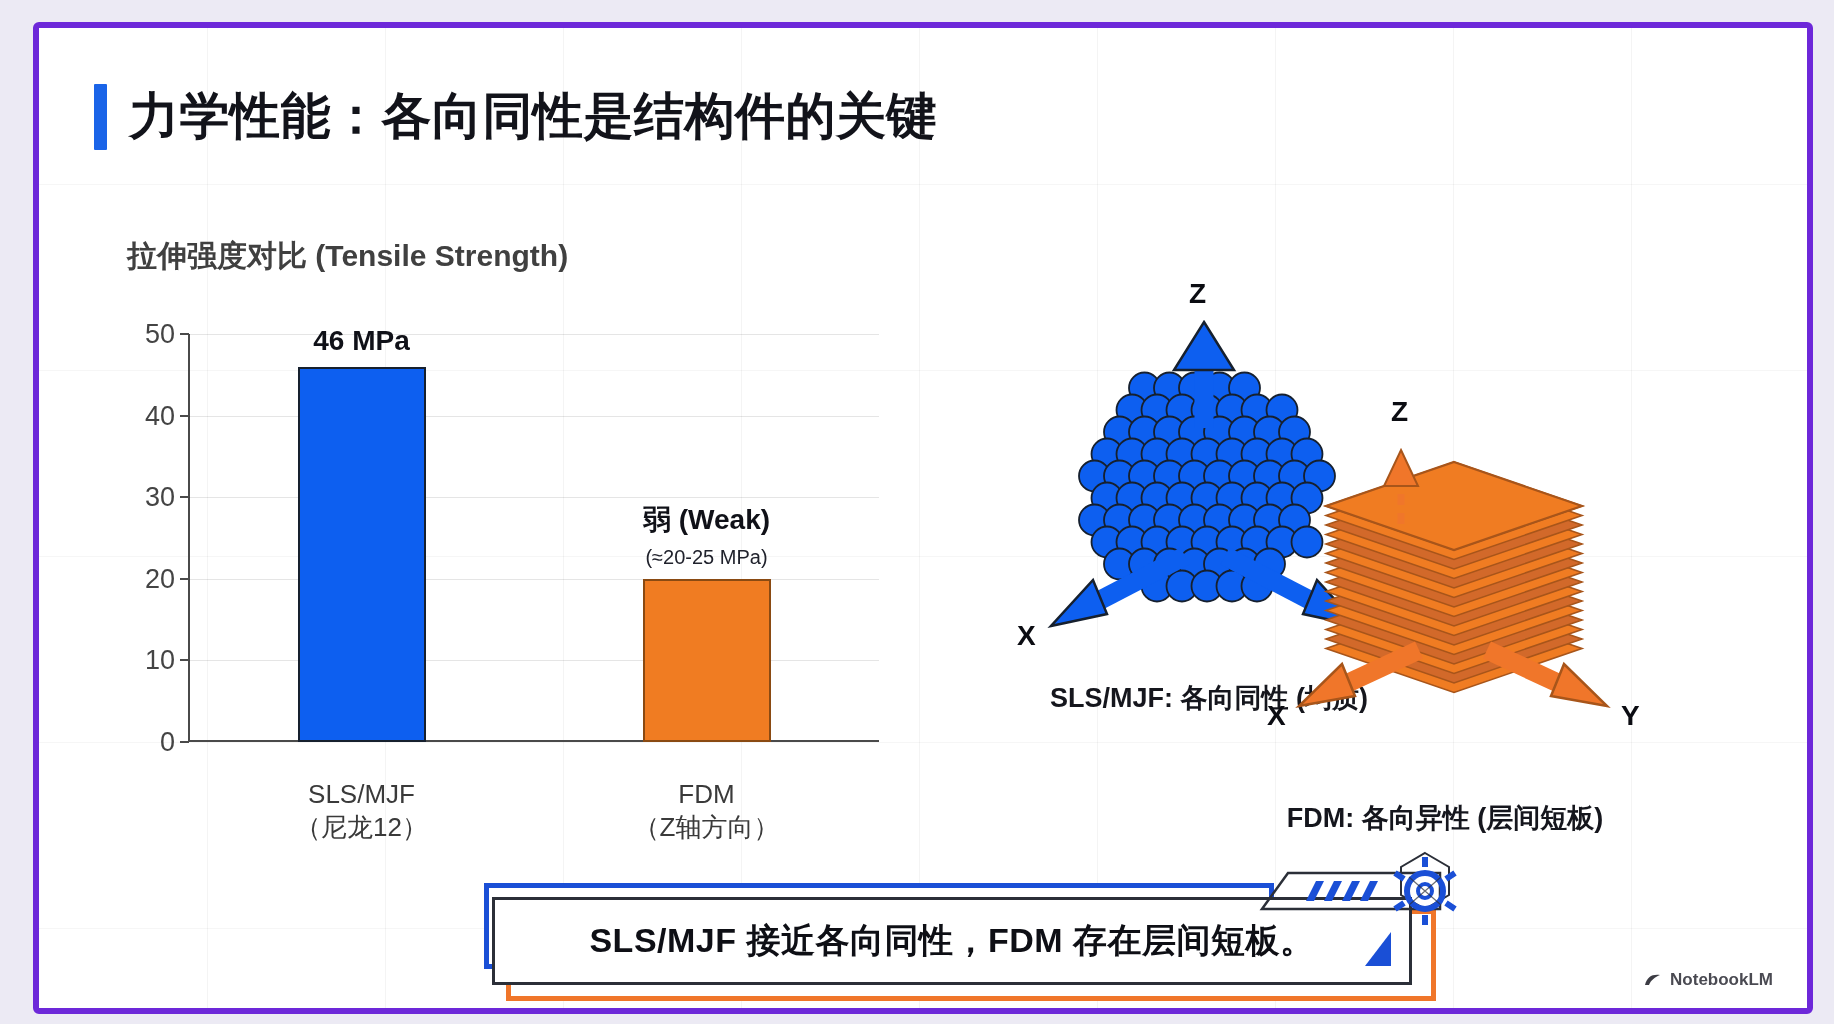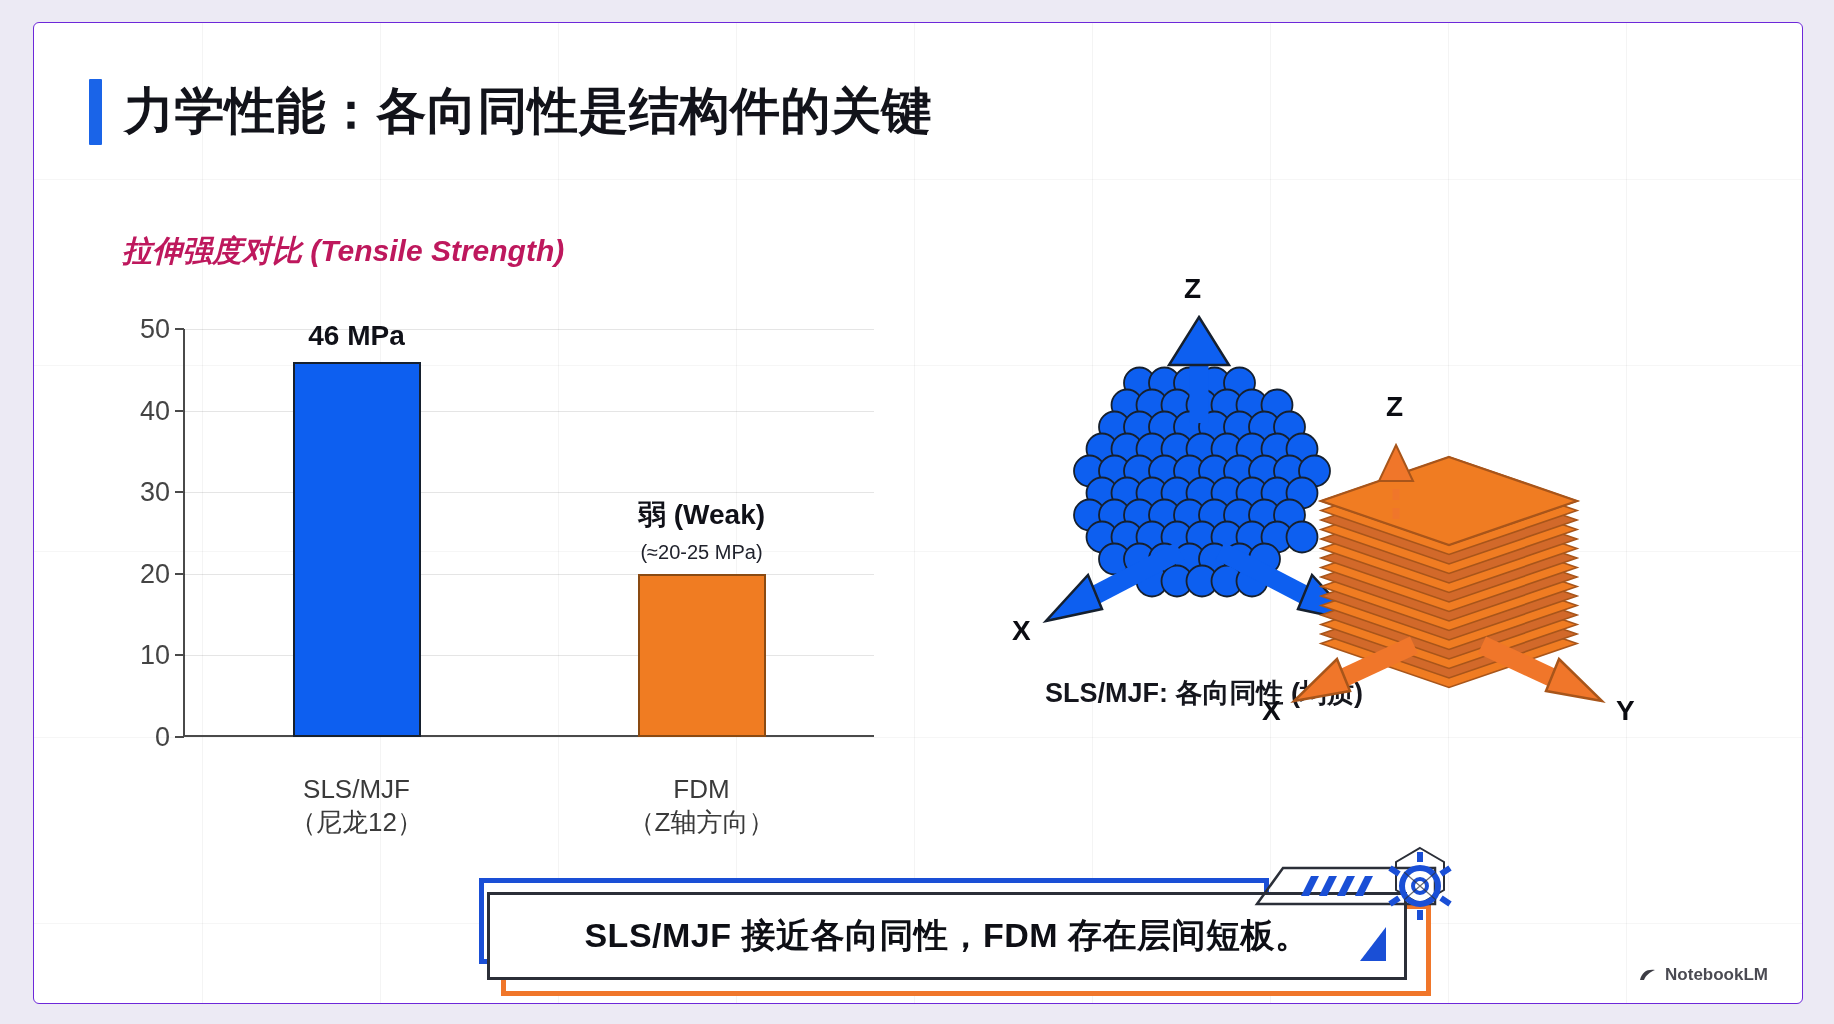--- a/index.html
+++ b/index.html
@@ -6,21 +6,21 @@
   body{
     width:1834px;height:1024px;
     background:#eceaf4;
     font-family:"Liberation Sans","DejaVu Sans",sans-serif;
     overflow:hidden;
   }
   .slide{
     position:absolute;left:33px;top:22px;
     width:1768px;height:980px;
     background:#ffffff;
-    border:1px solid #6d28d9;
+    border:6px solid #6d28d9;
     border-radius:6px;
     overflow:hidden;
   }
   
   .grid{
     position:absolute;inset:0;
     background-image:
       linear-gradient(to right,rgba(0,0,0,.045) 1px,transparent 1px),
       linear-gradient(to bottom,rgba(0,0,0,.035) 1px,transparent 1px);
     background-size:178px 186px;
@@ -30,21 +30,21 @@
 
   
   .title-wrap{position:absolute;left:55px;top:55px;display:flex;align-items:center;}
   .title-bar{width:13px;height:66px;background:#1a64e8;border-radius:1px;margin-right:22px;}
   .title-text{
     font-size:50px;font-weight:bold;color:#12131a;letter-spacing:.5px;white-space:nowrap;
   }
 
   
   .panel-head{
-    position:absolute;font-size:30px;font-weight:bold;color:#be185d;white-space:nowrap;font-style:italic;
+    position:absolute;font-size:30px;font-weight:bold;color:#404040;white-space:nowrap;
   }
   #head-left{left:88px;top:208px;}
   #head-right{left:982px;top:208px;}
 
   
   .chart{position:absolute;left:88px;top:288px;width:770px;height:460px;}
   .plot{position:absolute;left:62px;top:18px;right:18px;bottom:34px;}
   .axis-y{position:absolute;left:61px;top:18px;bottom:34px;width:2px;background:#4a4a4a;}
   .axis-x{position:absolute;left:61px;bottom:34px;right:18px;height:2px;background:#4a4a4a;}
   .gridline{position:absolute;left:0;right:0;height:1px;background:rgba(0,0,0,.10);}
@@ -295,20 +295,21 @@
       <path d="M150,222 L64,262" stroke="#f0762a" stroke-width="19"></path>
       <path d="M30,278 L86,268 L73,236 Z" fill="#f0762a" stroke="#a8551a" stroke-width="2.5"></path>
 
       <path d="M218,222 L304,262" stroke="#f0762a" stroke-width="19"></path>
       <path d="M338,278 L282,268 L295,236 Z" fill="#f0762a" stroke="#a8551a" stroke-width="2.5"></path>
     </svg>
     <div class="axis-letter" style="left:122px;top:-32px;">Z</div>
     <div class="axis-letter" style="left:-2px;top:272px;">X</div>
     <div class="axis-letter" style="left:352px;top:272px;">Y</div>
   </div>
+  <div class="diag-caption" style="left:1406px;top:772px;">FDM: 各向异性 (层间短板)</div>
 
   <div class="callout">
     <div class="co-blue"></div>
     <div class="co-orange"></div>
     <div class="co-main">
       <span class="co-text">SLS/MJF 接近各向同性，FDM 存在层间短板。</span>
       <div class="co-tri"></div>
     </div>
     <svg class="deco-stripes" width="200" height="56" viewBox="0 0 200 56">
       <path d="M18,44 L44,8 L196,8 L196,44 Z" fill="none" stroke="#2b2f38" stroke-width="2.5"></path>

